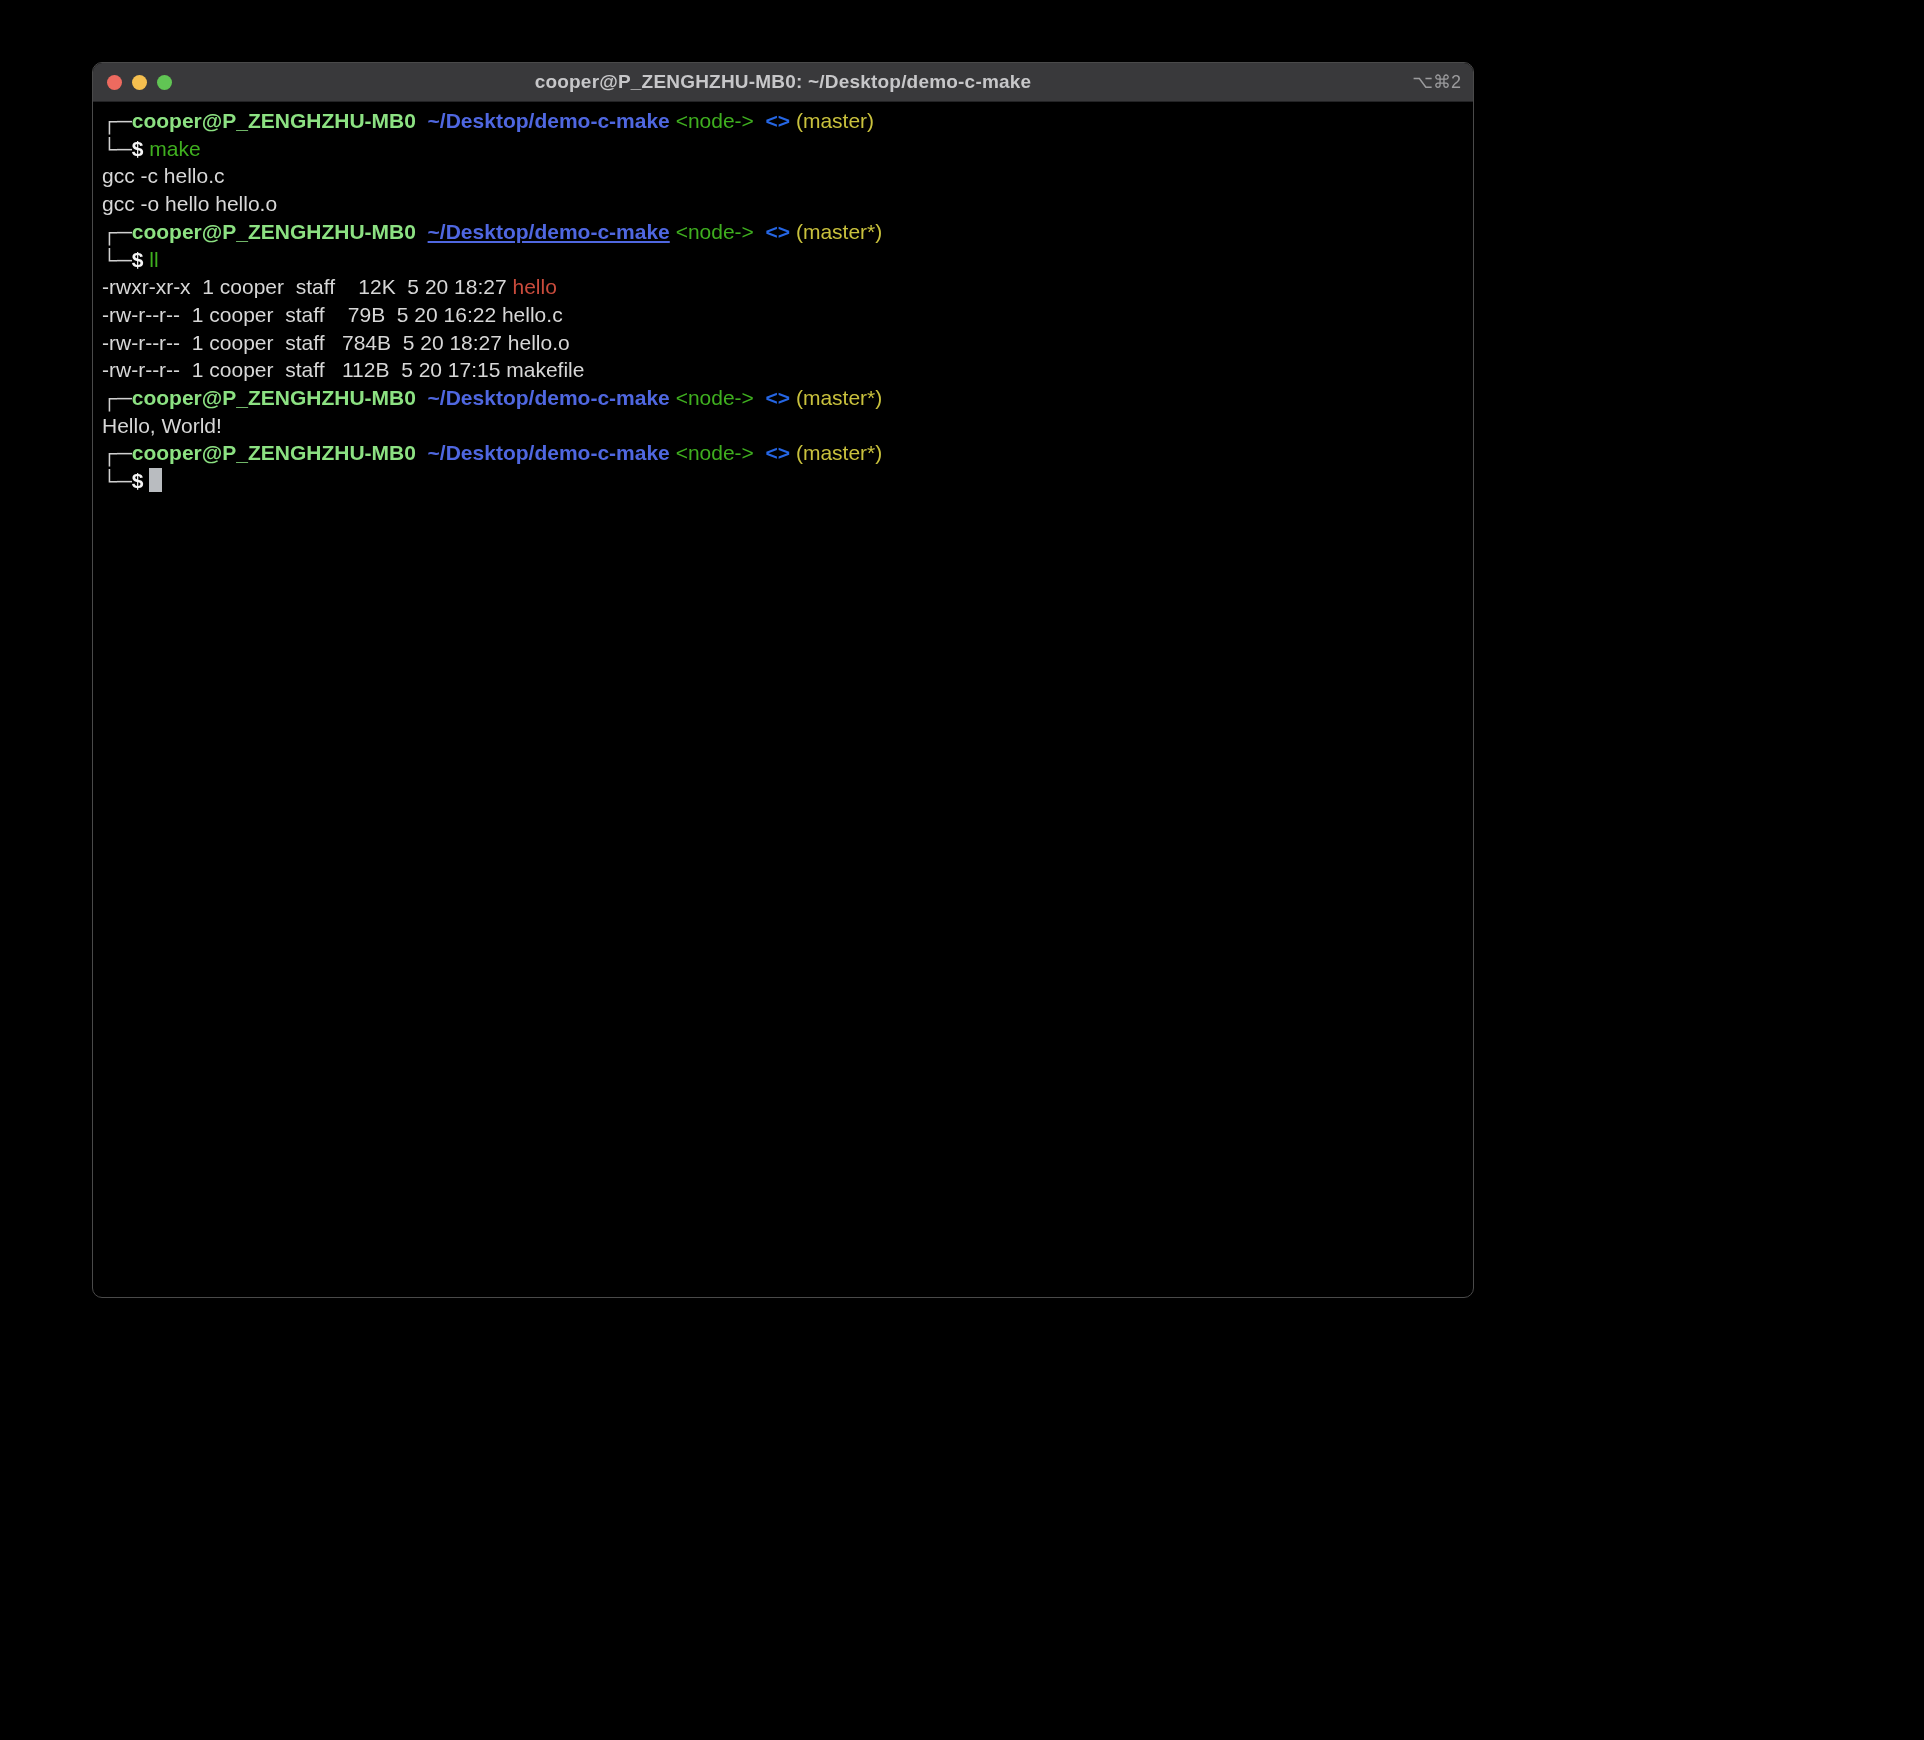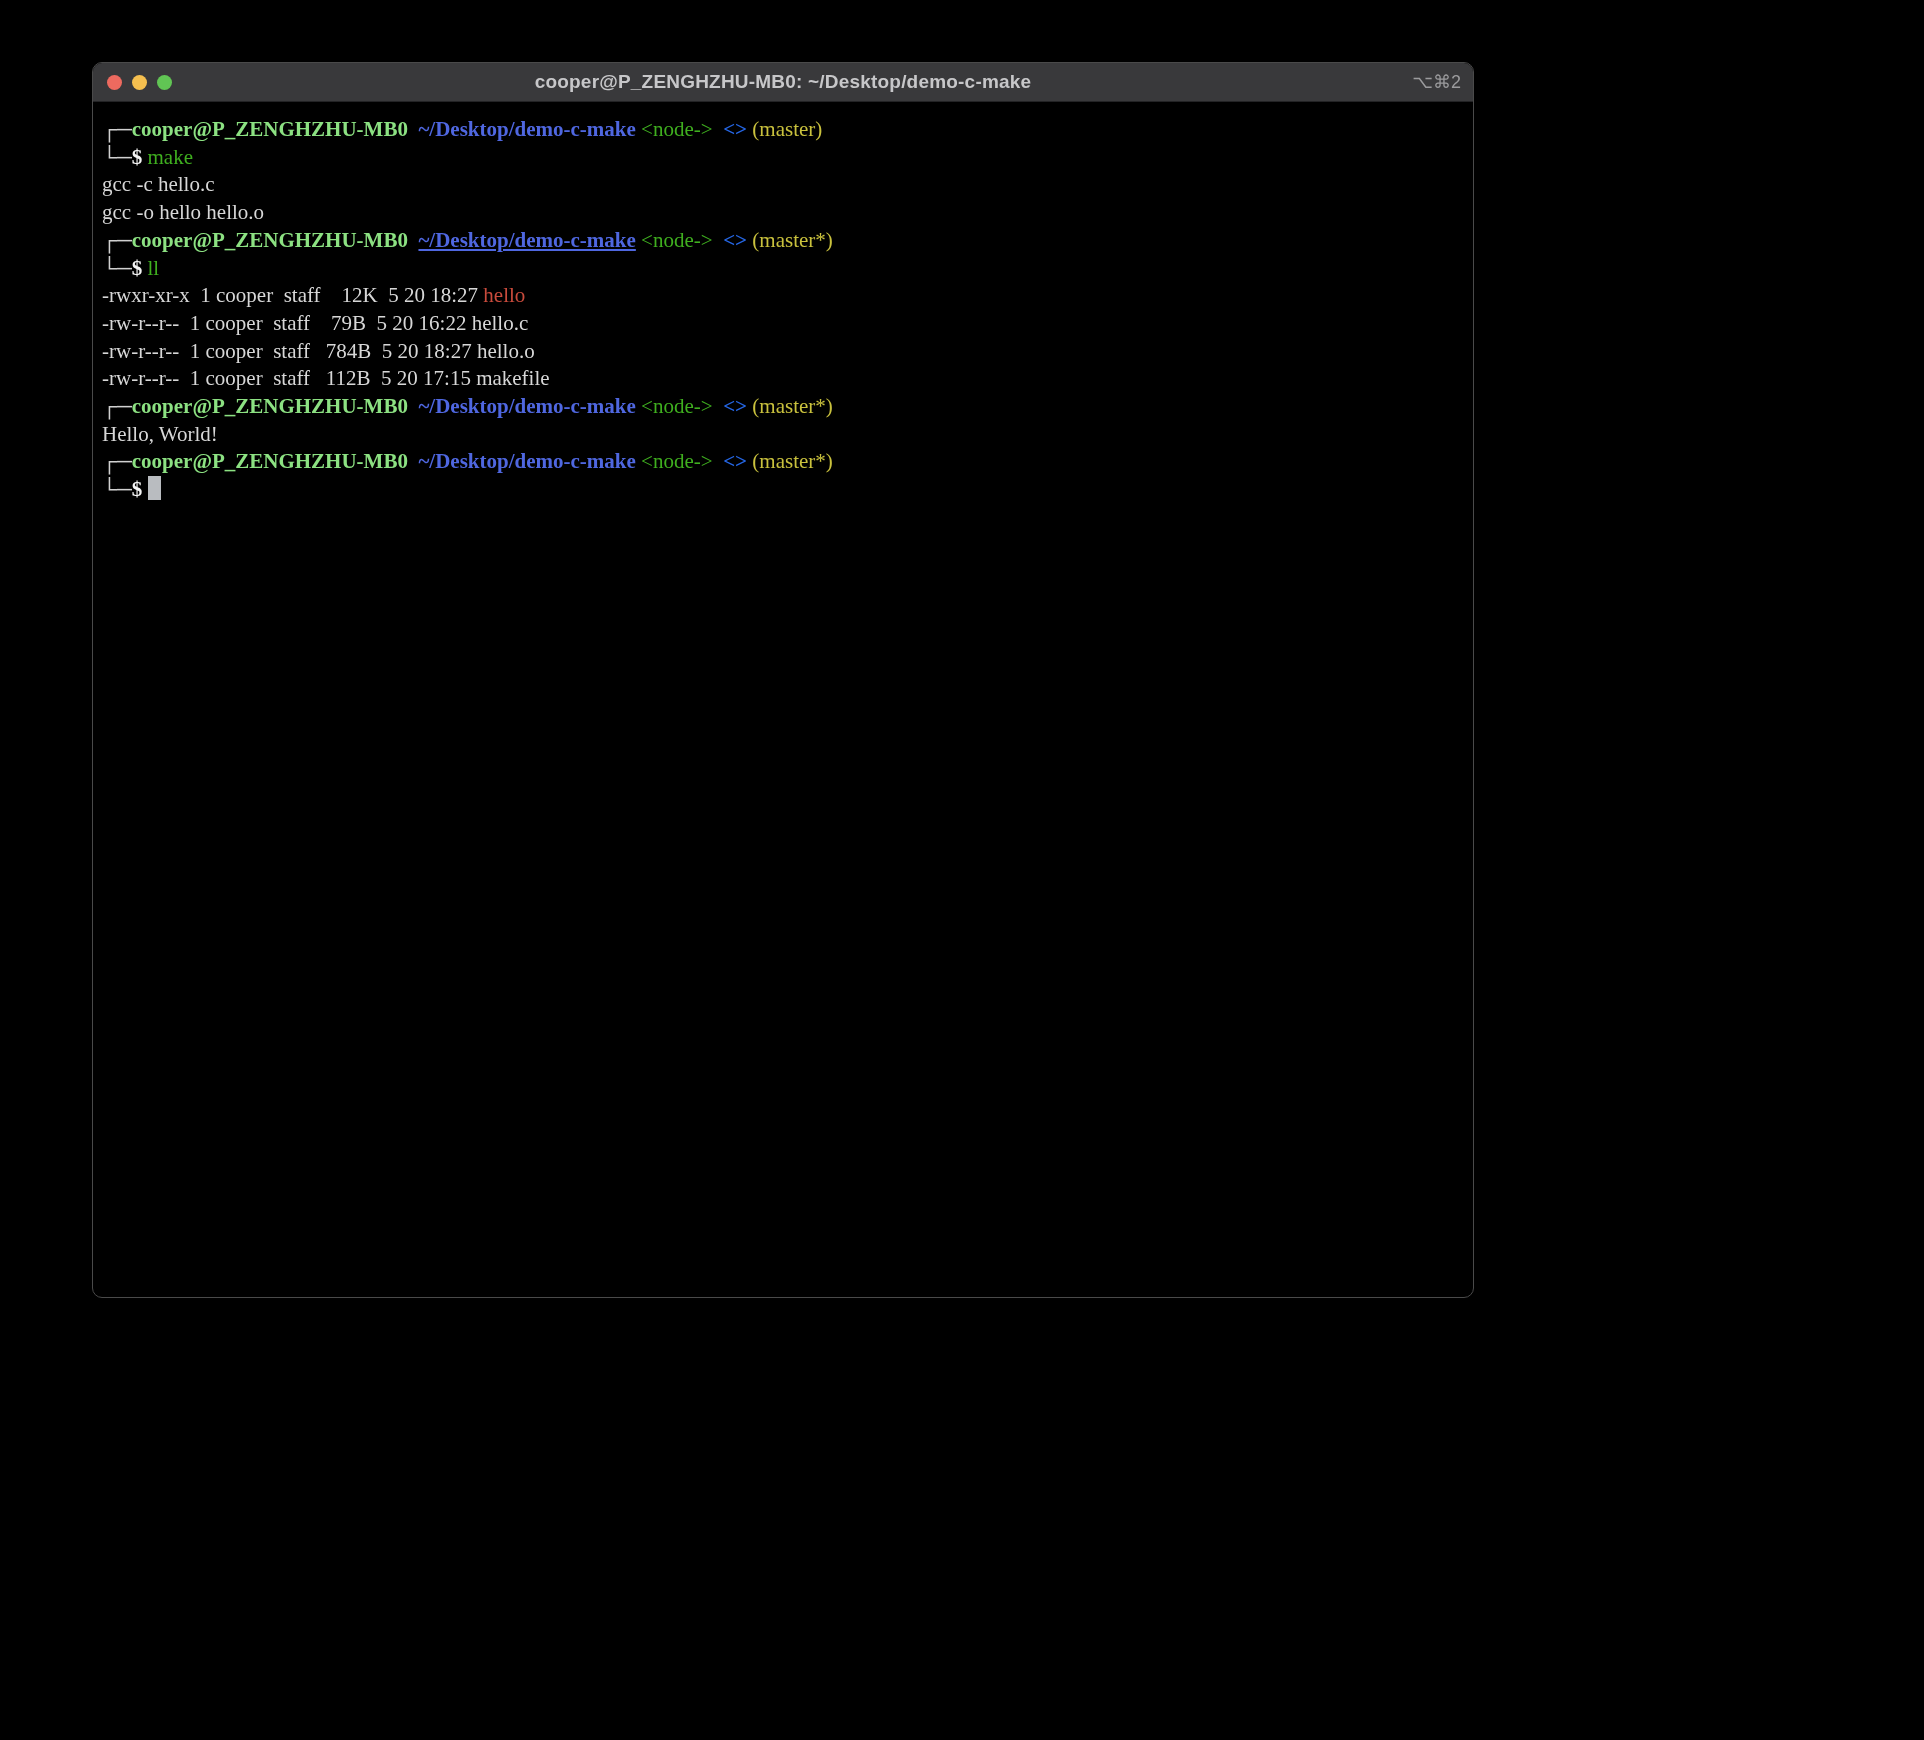--- a/index.html
+++ b/index.html
@@ -70,22 +70,22 @@
     right: 12px;
     top: 0;
     height: 100%;
     display: flex;
     align-items: center;
     font-family: "Liberation Sans", sans-serif;
     font-size: 18px;
     color: var(--shortcut_fg, #9b9b9d);
   }
   .screen {
-    padding: 14px 9px;
-    font-family: Liberation Serif, serif;
+    padding: 5px 9px;
+    font-family: Liberation Sans, sans-serif;
     font-size: 21px;
     line-height: 27.7px;
     color: var(--fg, #d7d7d7);
   }
   .term-line { white-space: pre; }
   .c-fg     { color: var(--fg, #d7d7d7); }
   .c-frame  { color: var(--frame, #d0d0d0); }
   .c-host   { color: var(--host, #8ce182); font-weight: bold; }
   .c-path   { color: var(--path, #4f67e0); font-weight: bold; }
   .c-pathu  { color: var(--path, #4f67e0); font-weight: bold; text-decoration: underline; }

